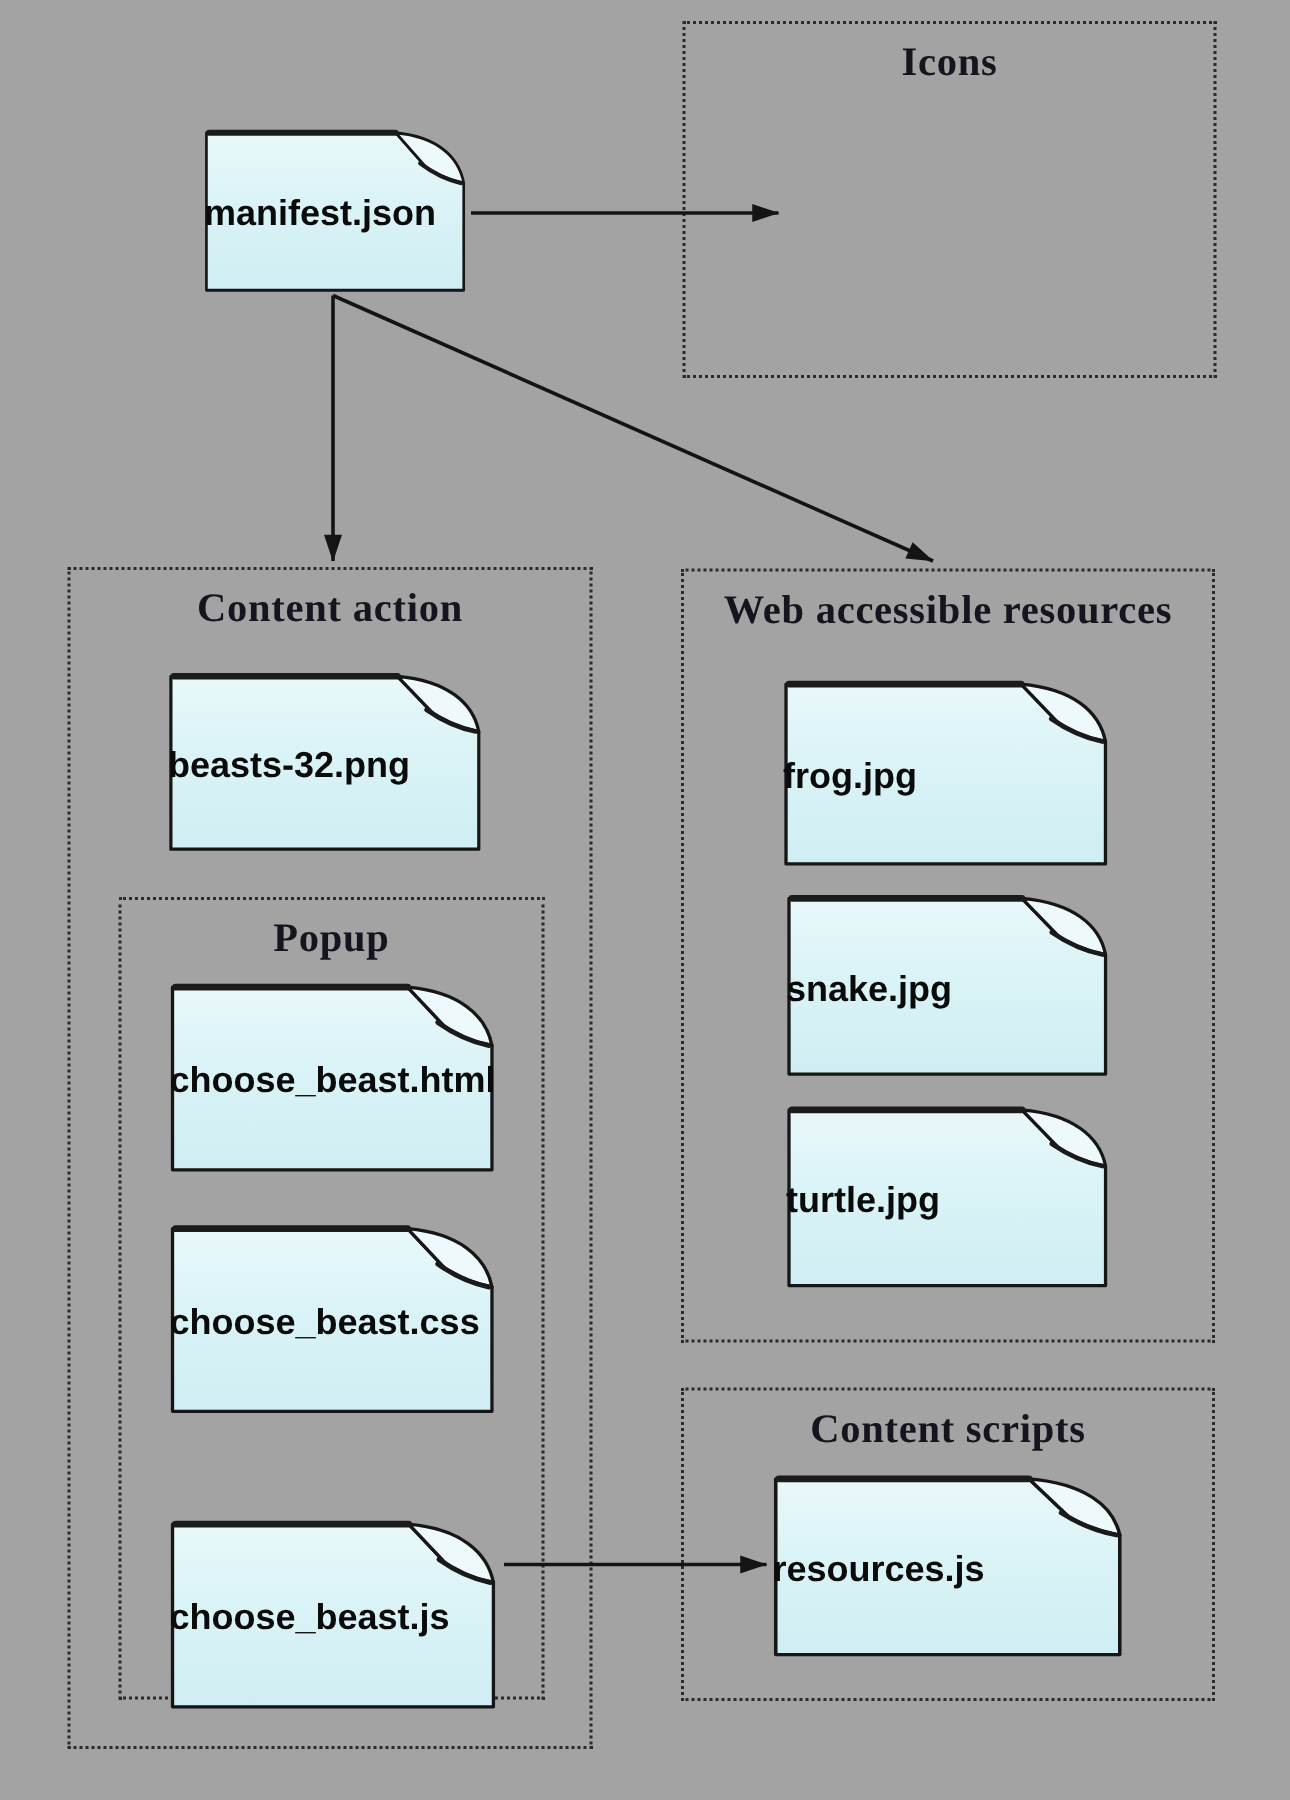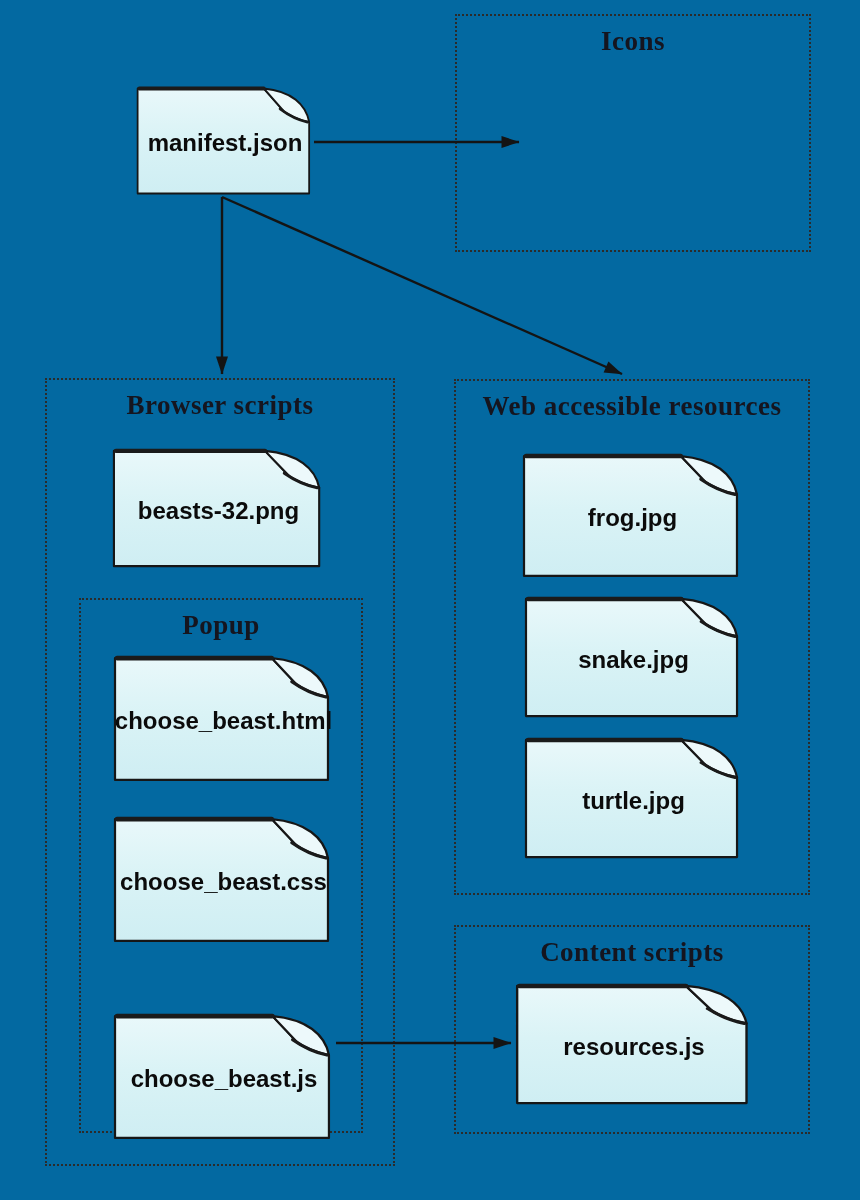--- a/index.html
+++ b/index.html
@@ -4,21 +4,21 @@
 <style>
   html, body {
     margin: 0;
     padding: 0;
     background: #ffffff;
   }
   .canvas {
     position: relative;
     width: 860px;
     height: 1200px;
-    background: #0369a1;
+    background: #a3a3a3;
     overflow: hidden;
     font-family: "Liberation Sans", "DejaVu Sans", sans-serif;
   }
   
   .group {
     position: absolute;
     box-sizing: border-box;
     border: 2px dotted #2b2b2b;
     background: transparent;
   }
@@ -30,21 +30,21 @@
     font-weight: 600;
     font-size: 27px;
     letter-spacing: 0.5px;
     color: #15151f;
   }
   
   .file {
     position: absolute;
     display: flex;
     align-items: center;
-    justify-content: center;
+    justify-content: flex-start;
   }
   .file-shape {
     position: absolute;
     inset: 0;
     width: 100%;
     height: 100%;
   }
   .file-shape .page {
     stroke: #161616;
     stroke-width: 2.2;
@@ -105,21 +105,21 @@
         <stop offset="1" stop-color="#cfeef3"></stop>
       </linearGradient>
     </defs>
   </svg>
 
   <div class="group" style="left:455px; top:14px; width:356px; height:238px">
     <div class="group-label">Icons</div>
   </div>
 
   <div class="group" style="left:45px; top:378px; width:350px; height:788px">
-    <div class="group-label">Browser scripts</div>
+    <div class="group-label">Content action</div>
   </div>
 
   <div class="group" style="left:79px; top:598px; width:284px; height:535px">
     <div class="group-label">Popup</div>
   </div>
 
   <div class="group" style="left:454px; top:379px; width:356px; height:516px">
     <div class="group-label">Web accessible resources</div>
   </div>
 

